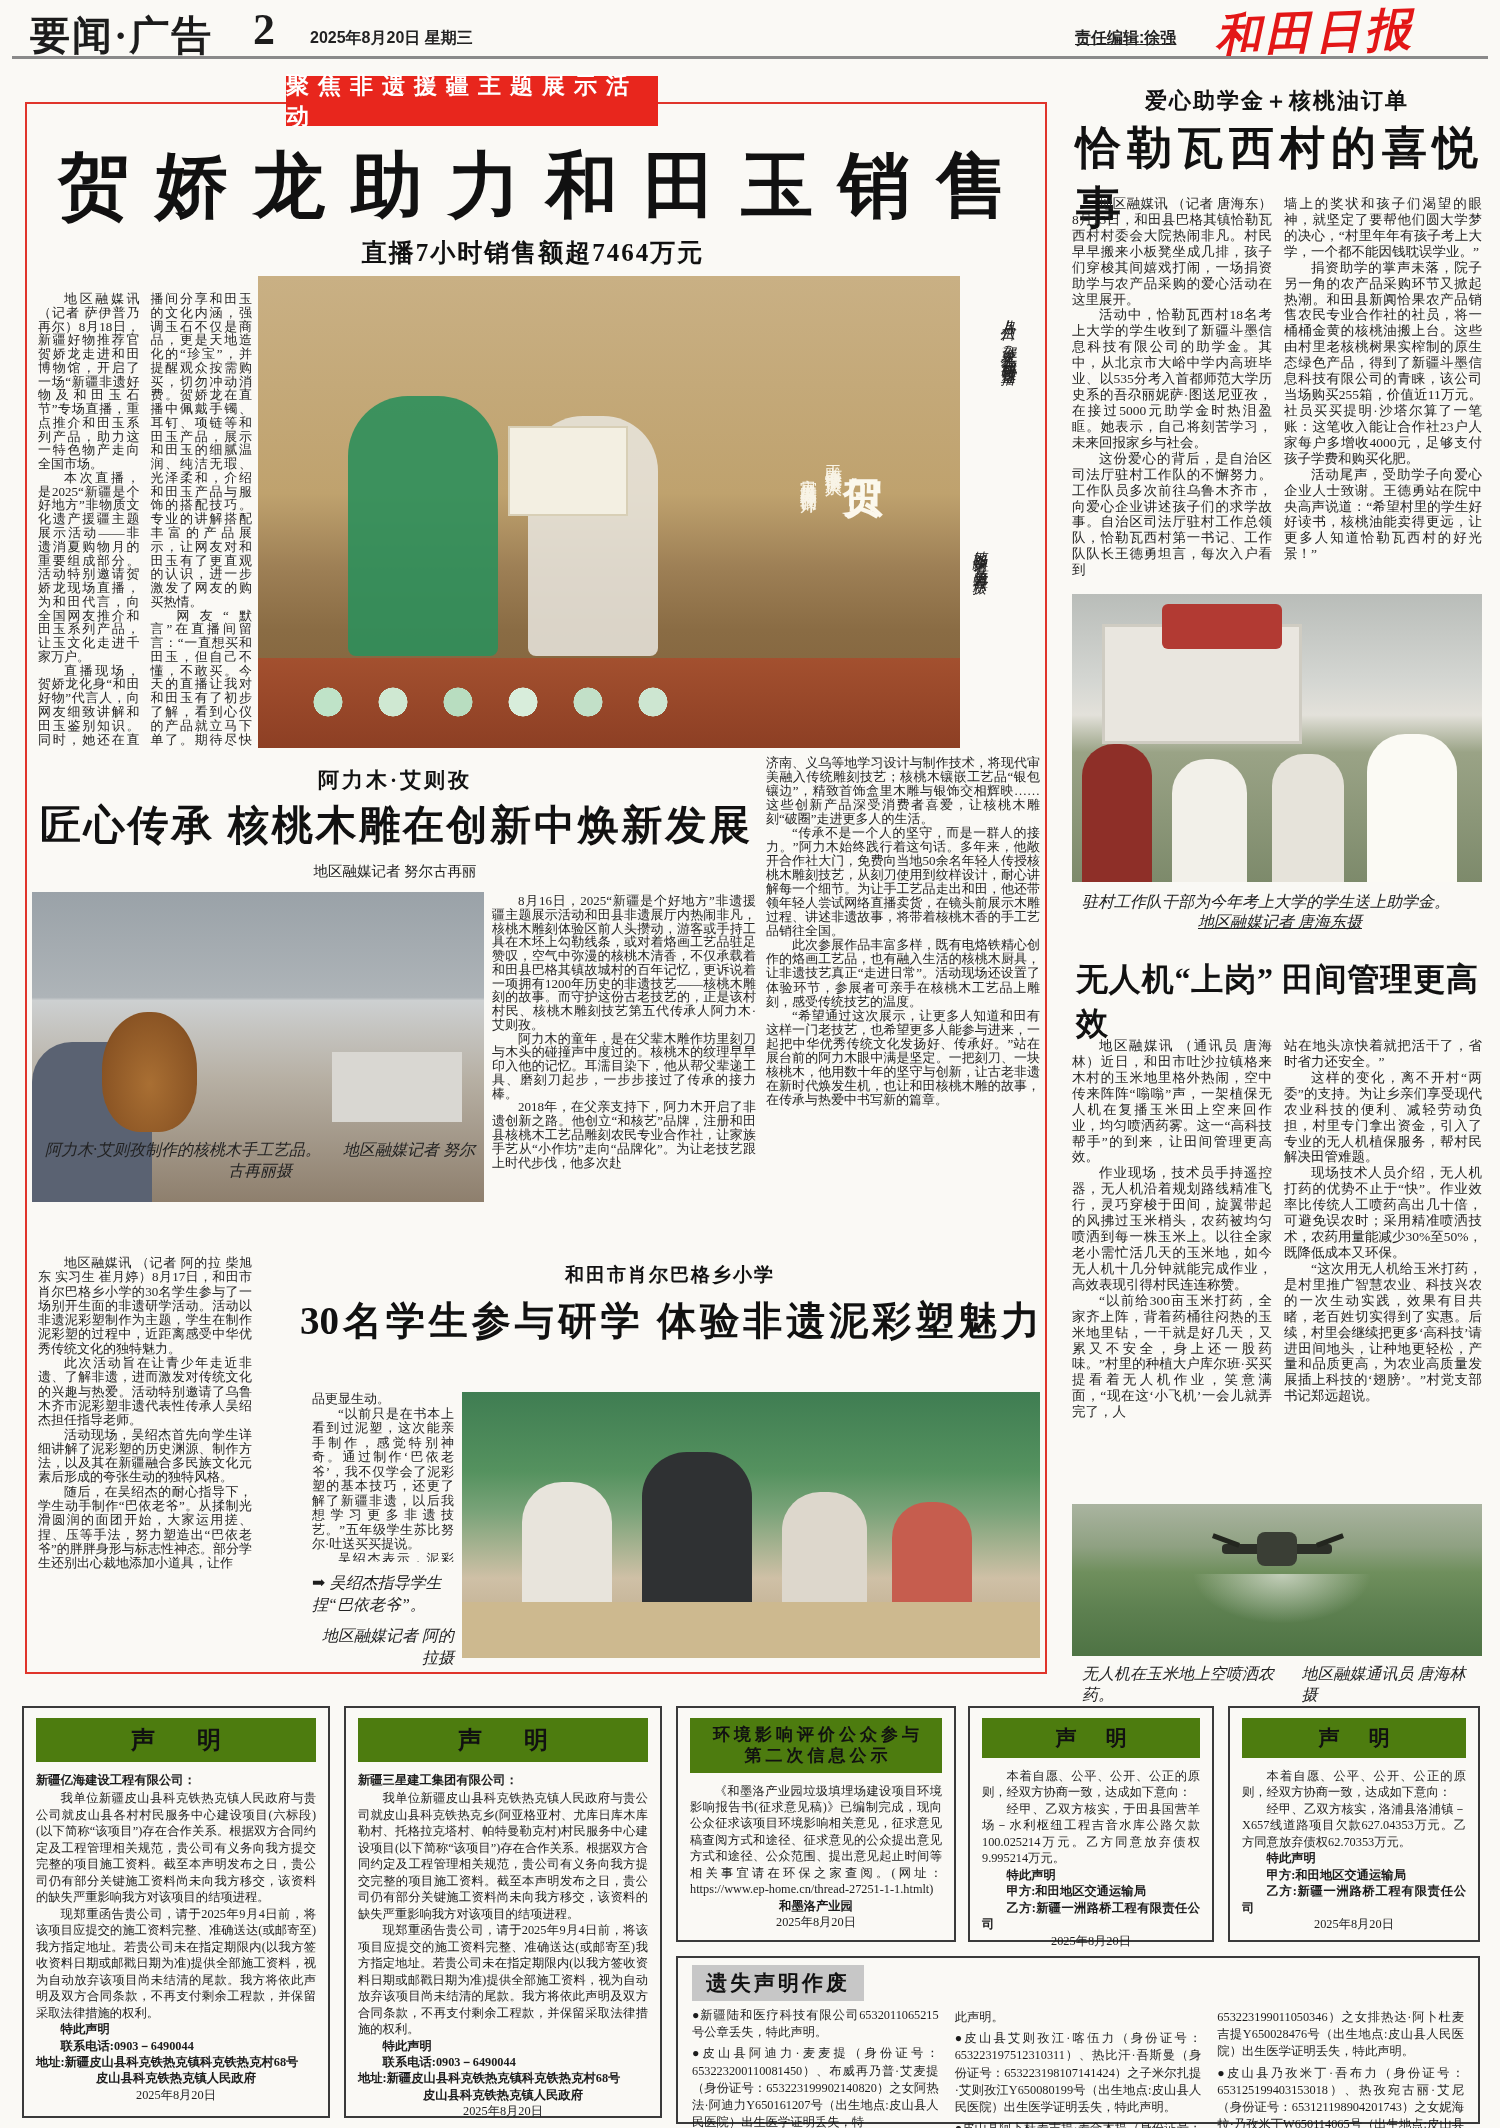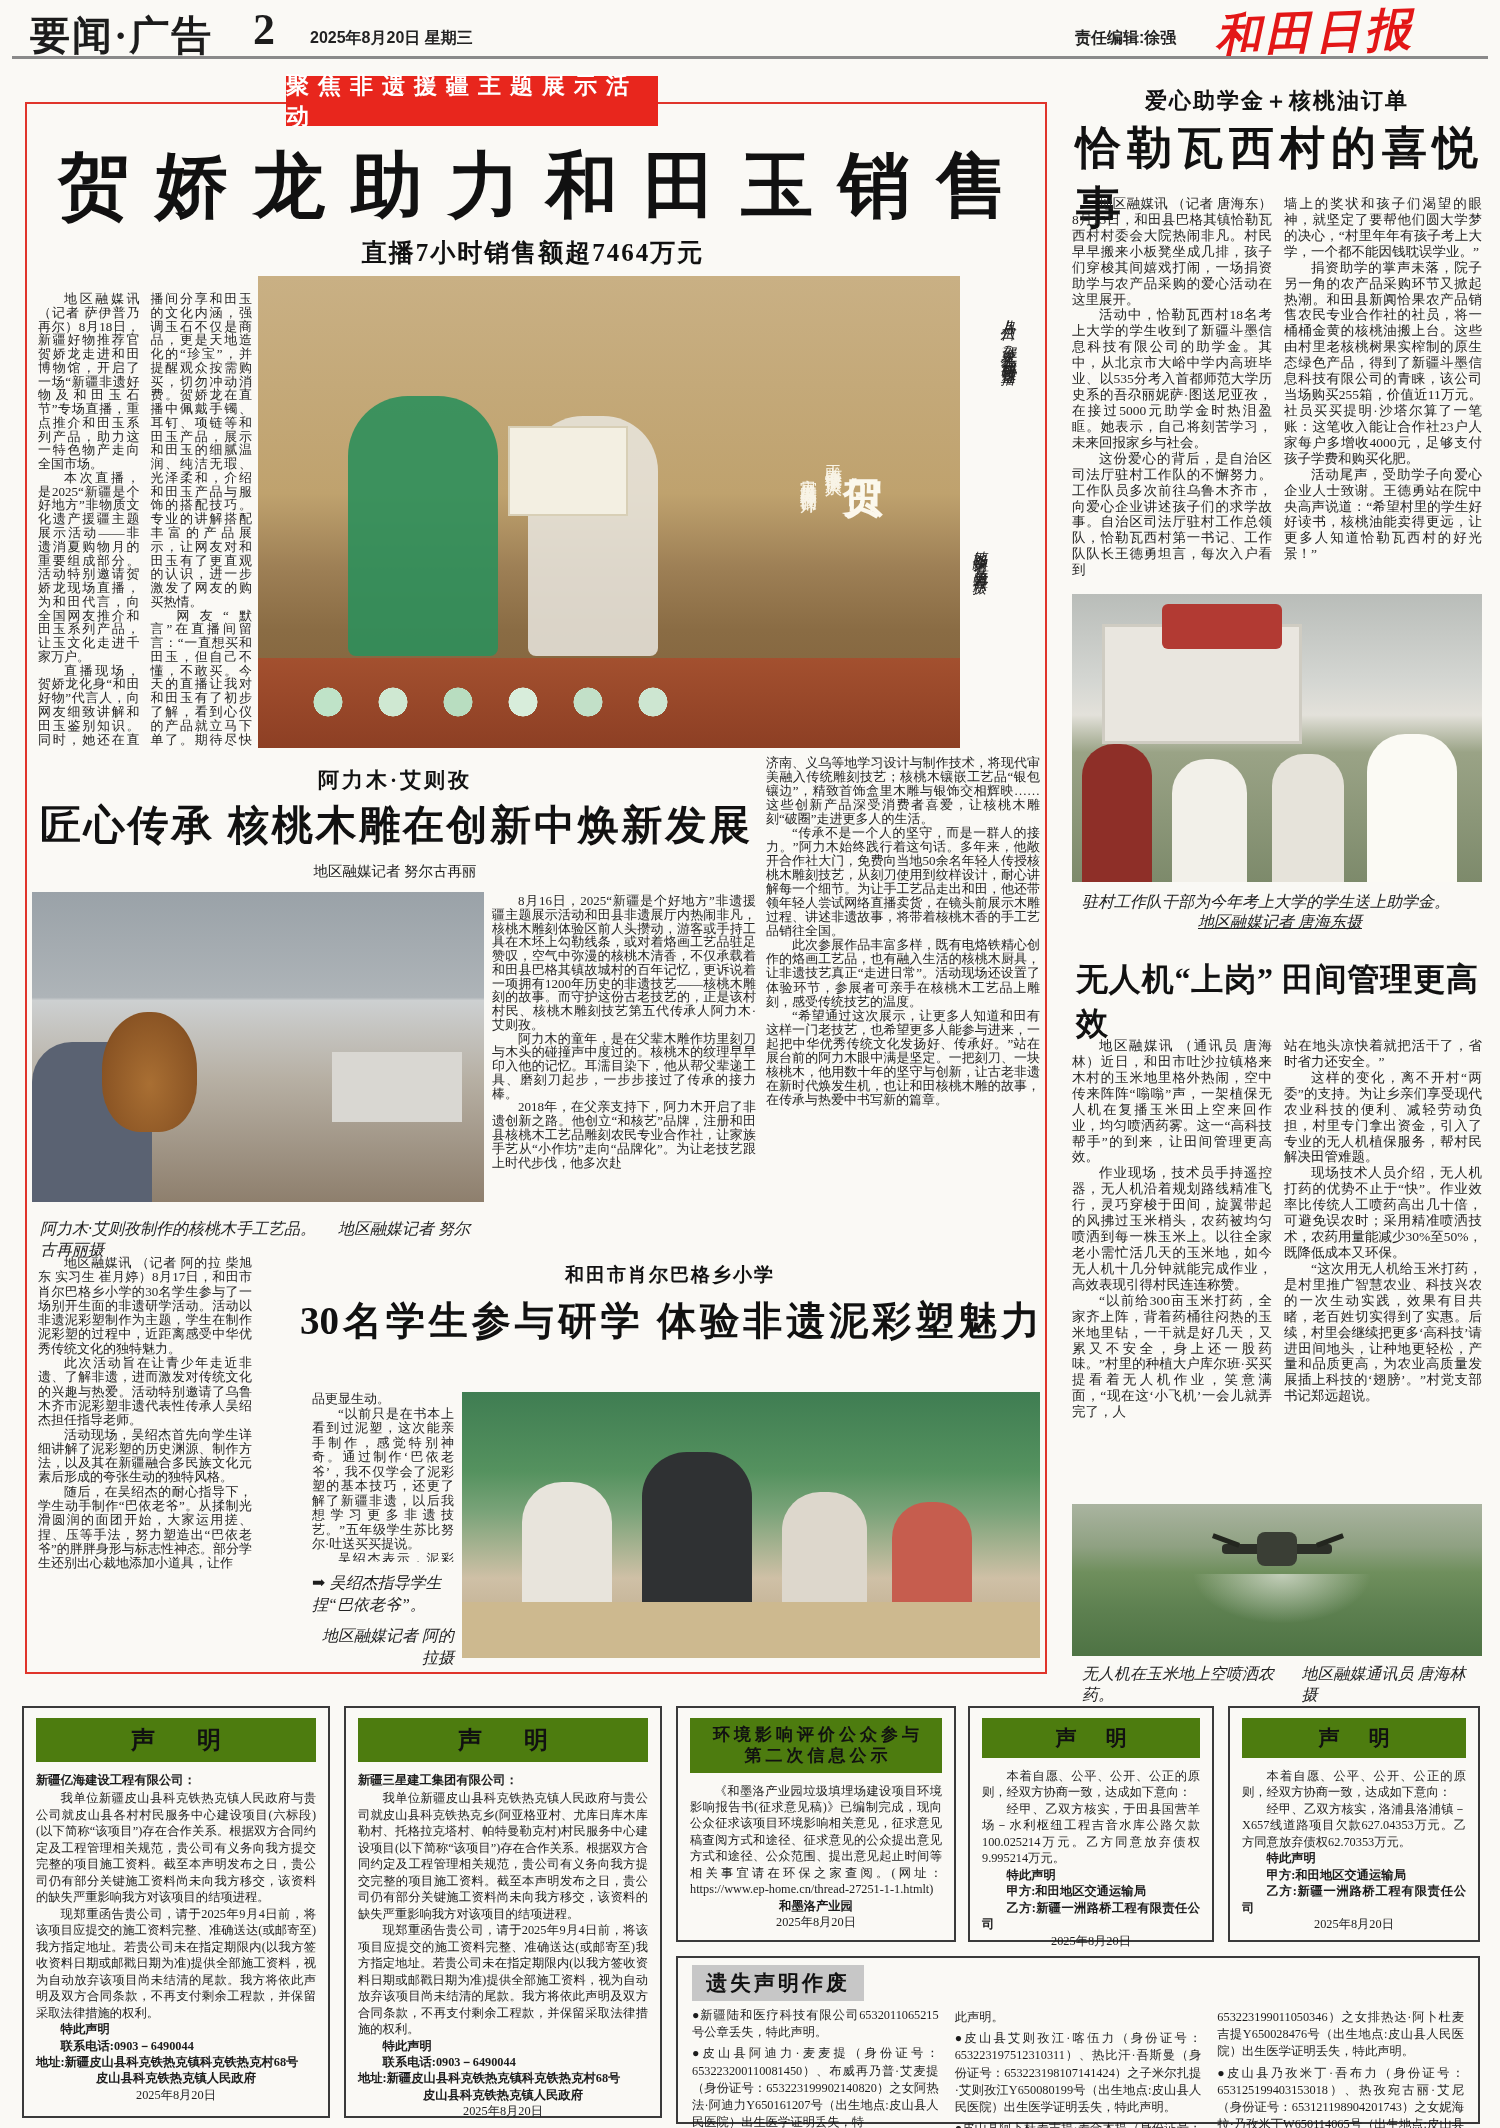--- a/index.html
+++ b/index.html
@@ -33,21 +33,21 @@
   .rule { position:absolute; background:#555; }
 </style>
 </head>
 <body>
 
 <div id="page">
 
   <div class="abs" style="left:30px;top:8px;font-size:40px;font-weight:bold;letter-spacing:2px;">要闻·广告</div>
   <div class="abs" style="left:253px;top:4px;font-size:44px;font-weight:bold;">2</div>
   <div class="abs sans" style="left:310px;top:28px;font-size:16px;font-weight:bold;color:#222;">2025年8月20日  星期三</div>
-  <div class="abs sans" style="left:1075px;top:28px;font-size:16px;font-weight:bold;color:#222;">责任编辑:徐强</div>
+  <div class="abs sans" style="left:1075px;top:28px;font-size:16px;font-weight:bold;color:#222;text-decoration:underline;">责任编辑:徐强</div>
   <div class="abs" style="left:1215px;top:2px;font-size:46px;font-weight:bold;color:#e31717;font-style:italic;letter-spacing:4px;transform:rotate(-2deg);">和田日报</div>
   <div class="rule" style="left:12px;top:56px;width:1476px;height:3px;background:#8a8a8a;"></div>
 
   <div class="abs" style="left:25px;top:102px;width:1022px;height:1572px;border:2px solid #e0352b;"></div>
   <div class="abs headline jc" style="left:58px;top:138px;width:950px;font-size:72px;">贺娇龙助力和田玉销售</div>
 
   <div class="abs" style="left:286px;top:76px;width:372px;height:50px;background:#e8261d;color:#fff;
        display:flex;align-items:center;justify-content:center;font-size:23px;font-weight:bold;letter-spacing:9px;">聚焦非遗援疆主题展示活动</div>
   <div class="abs headline" style="left:58px;top:236px;width:950px;text-align:center;font-size:25px;letter-spacing:2px;">直播7小时销售额超7464万元</div>
 
@@ -83,21 +83,21 @@
   <div class="abs headline" style="left:40px;top:766px;width:710px;text-align:center;font-size:21px;letter-spacing:3px;">阿力木·艾则孜</div>
   <div class="abs headline jc" style="left:40px;top:798px;width:710px;font-size:41px;">匠心传承 核桃木雕在创新中焕新发展</div>
   <div class="abs" style="left:40px;top:862px;width:710px;text-align:center;font-size:14.5px;">地区融媒记者 努尔古再丽</div>
 
   <div class="photo" style="left:32px;top:892px;width:452px;height:310px;
        background:linear-gradient(180deg,#9aa2a8 0%,#aeb4b8 34%,#cdd0d1 35%,#b7b0a4 60%,#8e7f6d 100%);">
     <div class="abs" style="left:0px;top:150px;width:120px;height:160px;background:#5a6272;border-radius:40px 40px 0 0;"></div>
     <div class="abs" style="left:70px;top:120px;width:95px;height:120px;background:radial-gradient(ellipse at 50% 60%,#a96f33 0%,#8a5424 70%,#6e3f18 100%);border-radius:48% 48% 40% 40%;"></div>
     <div class="abs" style="left:300px;top:160px;width:130px;height:70px;background:#d9d7d2;"></div>
   </div>
-  <div class="abs caption" style="left:40px;top:1219px;width:440px;">
+  <div class="abs caption" style="left:40px;top:1140px;width:440px;text-align:center;">
     <span>阿力木·艾则孜制作的核桃木手工艺品。</span>
     <span style="display:inline-block;width:14px;"></span>
     <span class="credit">地区融媒记者 努尔古再丽摄</span>
   </div>
 
   <div class="abs body-text" style="left:492px;top:894px;width:264px;height:342px;line-height:1.06;overflow:hidden;">
     <p>8月16日，2025“新疆是个好地方”非遗援疆主题展示活动和田县非遗展厅内热闹非凡，核桃木雕刻体验区前人头攒动，游客或手持工具在木坯上勾勒线条，或对着烙画工艺品驻足赞叹，空气中弥漫的核桃木清香，不仅承载着和田县巴格其镇故城村的百年记忆，更诉说着一项拥有1200年历史的非遗技艺——核桃木雕刻的故事。而守护这份古老技艺的，正是该村村民、核桃木雕刻技艺第五代传承人阿力木·艾则孜。</p>
     <p>阿力木的童年，是在父辈木雕作坊里刻刀与木头的碰撞声中度过的。核桃木的纹理早早印入他的记忆。耳濡目染下，他从帮父辈递工具、磨刻刀起步，一步步接过了传承的接力棒。</p>
     <p>2018年，在父亲支持下，阿力木开启了非遗创新之路。他创立“和核艺”品牌，注册和田县核桃木工艺品雕刻农民专业合作社，让家族手艺从“小作坊”走向“品牌化”。为让老技艺跟上时代步伐，他多次赴</p>
   </div>

